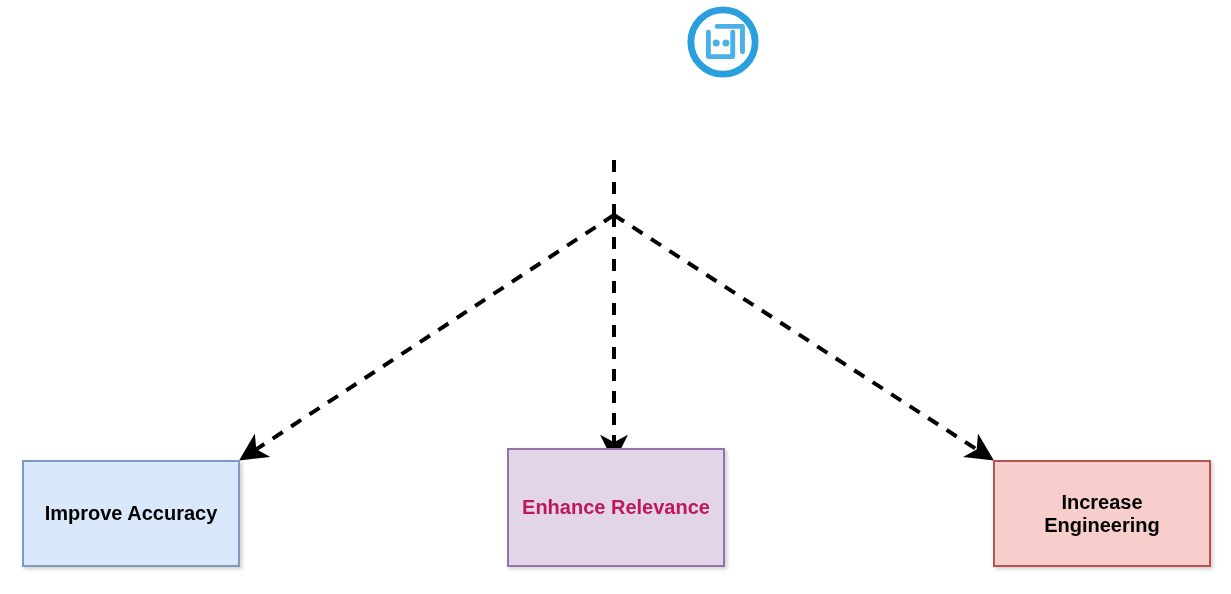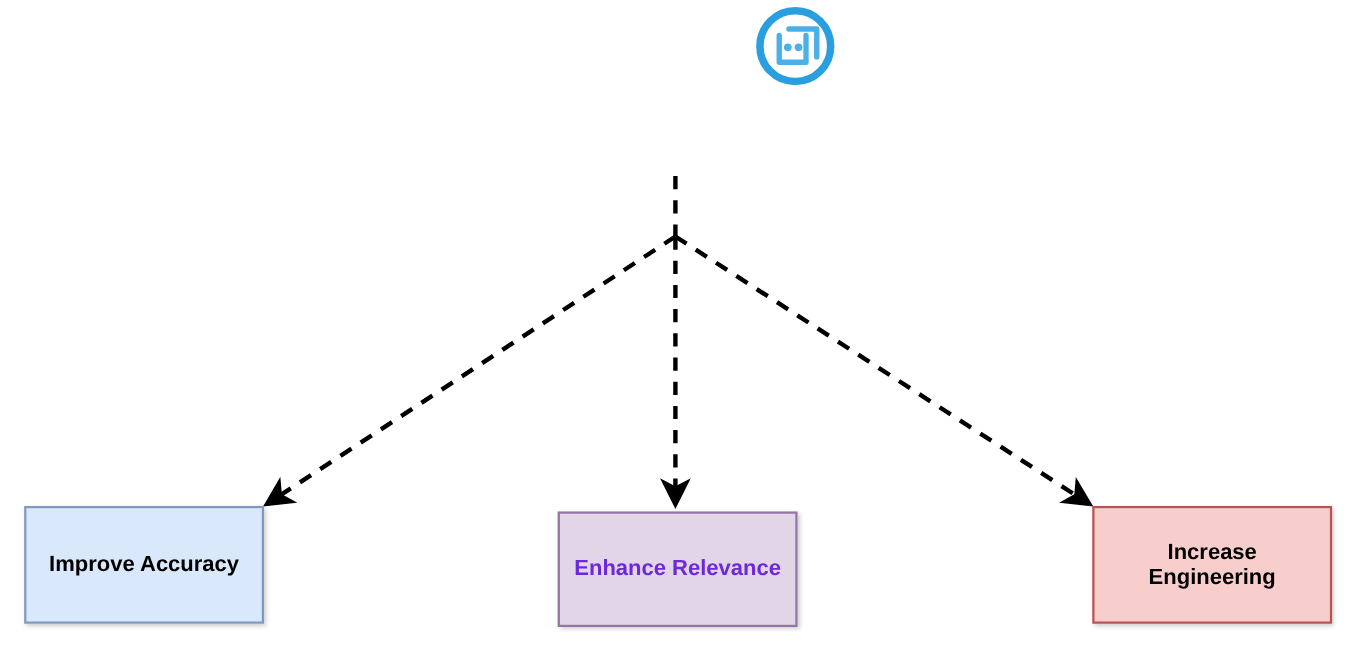--- a/index.html
+++ b/index.html
@@ -103,21 +103,21 @@
       <path d="M 24 29 L 24 54 L 49 54 L 49 29" fill="none" stroke="#49b0e8" stroke-width="5" stroke-linecap="round" stroke-linejoin="round"></path>
       <circle cx="32" cy="40" r="3.6" fill="#49b0e8"></circle>
       <circle cx="42" cy="40" r="3.6" fill="#49b0e8"></circle>
     </svg>
   </div>
 
   <div class="leaf-node" id="leaf-0" style="left: 22px; top: 460px; width: 218px; height: 107px; background: rgb(218, 232, 252); border-color: rgb(126, 155, 191); color: rgb(0, 0, 0);">
     <span class="leaf-label">Improve Accuracy</span>
   </div>
 
-  <div class="leaf-node" id="leaf-1" style="left: 507px; top: 465px; width: 218px; height: 105px; background: rgb(225, 213, 231); border-color: rgb(150, 115, 166); color: #6d28d9;">
+  <div class="leaf-node" id="leaf-1" style="left: 507px; top: 448px; width: 218px; height: 119px; background: rgb(225, 213, 231); border-color: rgb(150, 115, 166); color: #be185d;">
     <span class="leaf-label">Enhance Relevance</span>
   </div>
 
   <div class="leaf-node" id="leaf-2" style="left: 993px; top: 460px; width: 218px; height: 107px; background: rgb(248, 206, 204); border-color: rgb(184, 84, 80); color: rgb(0, 0, 0);">
     <span class="leaf-label">Increase Engineering</span>
   </div>
 
 </div>
 
 </body></html>

